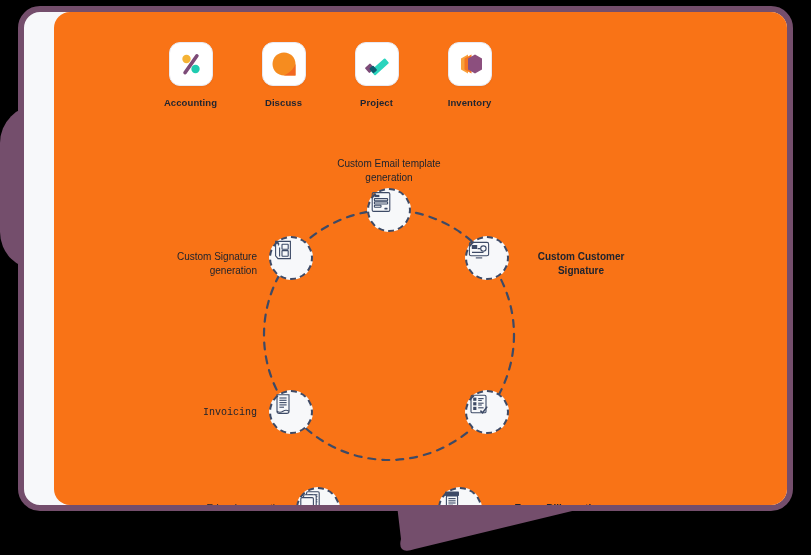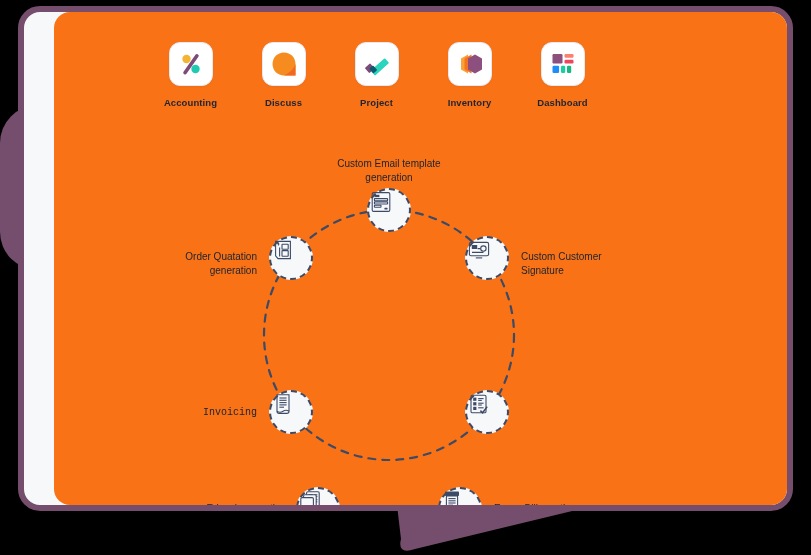--- a/index.html
+++ b/index.html
@@ -98,21 +98,21 @@
   .node svg { display: block; }
 
   .node-label {
     position: absolute;
     font-size: 10px;
     line-height: 14px;
     color: #20242e;
     font-weight: 500;
     white-space: pre-line;
   }
-  .lbl-right { text-align: left; }
+  .lbl-right { text-align: center; font-weight: bold; }
   .lbl-left  { text-align: right; }
   .lbl-center{ text-align: center; }
 </style>
 </head>
 <body>
 
 <div id="stage">
 
   <div class="blob" id="blob-left"></div>
   <div class="blob" id="blob-tail" style="background:transparent;">
@@ -163,33 +163,20 @@
             <svg width="26" height="26" viewBox="0 0 26 26">
               <path d="M4 7.5 L11 3.5 L11 22.5 L4 18.5 Z" fill="#f9a13a"></path>
               <path d="M7.5 7.5 L14.5 3.5 L14.5 22.5 L7.5 18.5 Z" fill="#f47521"></path>
               <path d="M11 7.5 L18 3.5 L25 7.5 L25 18.5 L18 22.5 L11 18.5 Z" fill="#8c4f7e"></path>
             </svg>
           </div>
           <div class="app-label">Inventory</div>
         </div>
 
 
-        <div class="app-item">
-          <div class="app-tile">
-            <svg width="26" height="26" viewBox="0 0 26 26">
-              <rect x="2.5" y="3" width="10" height="9.5" rx="1.2" fill="#8c4f7e"></rect>
-              <rect x="14.5" y="3" width="9" height="3.8" rx="1.2" fill="#fa8072"></rect>
-              <rect x="14.5" y="8.7" width="9" height="3.8" rx="1.2" fill="#f0455b"></rect>
-              <rect x="2.5" y="14.8" width="6.6" height="7.2" rx="1.2" fill="#1f8df5"></rect>
-              <rect x="11" y="14.8" width="4.2" height="7.2" rx="1.2" fill="#17cfa0"></rect>
-              <rect x="17" y="14.8" width="4.2" height="7.2" rx="1.2" fill="#17b77f"></rect>
-            </svg>
-          </div>
-          <div class="app-label">Dashboard</div>
-        </div>
 
       </div>
 
       <div id="diagram">
 
         <svg width="775" height="505" viewBox="0 0 775 505">
           <circle cx="320" cy="323" r="125" fill="none" stroke="#3d4a66" stroke-width="2.2" stroke-dasharray="7 7" stroke-linecap="round"></circle>
         </svg>
 
         <div class="node" style="left:320px; top:198px;">
@@ -277,21 +264,21 @@
         <div class="node" style="left:222px; top:246px;">
           <svg width="24" height="24" viewBox="0 0 24 24" fill="none" stroke="#3d4a66" stroke-width="1.1">
             <path d="M4.6 3.4 h14.8 v17.2 h-12.4 l-2.4 -2.8 Z"></path>
             <rect x="11" y="6.2" width="6.2" height="5" rx=".5"></rect>
             <rect x="11" y="12.6" width="6.2" height="5.6" rx=".5"></rect>
             <path d="M7 7.4 q1.6 -1.4 0 -2.6"></path>
             <path d="M8.6 9.6 v9"></path>
             <circle cx="7" cy="5.4" r=".9" fill="#3d4a66" stroke="none"></circle>
           </svg>
         </div>
-        <div class="node-label lbl-left" style="left:62px; top:238px; width:126px;">Order Quatation
+        <div class="node-label lbl-left" style="left:62px; top:238px; width:126px;">Custom Signature
 generation</div>
 
       </div>
 
     </div>
   </div>
 
 </div>
 
 </body></html>

